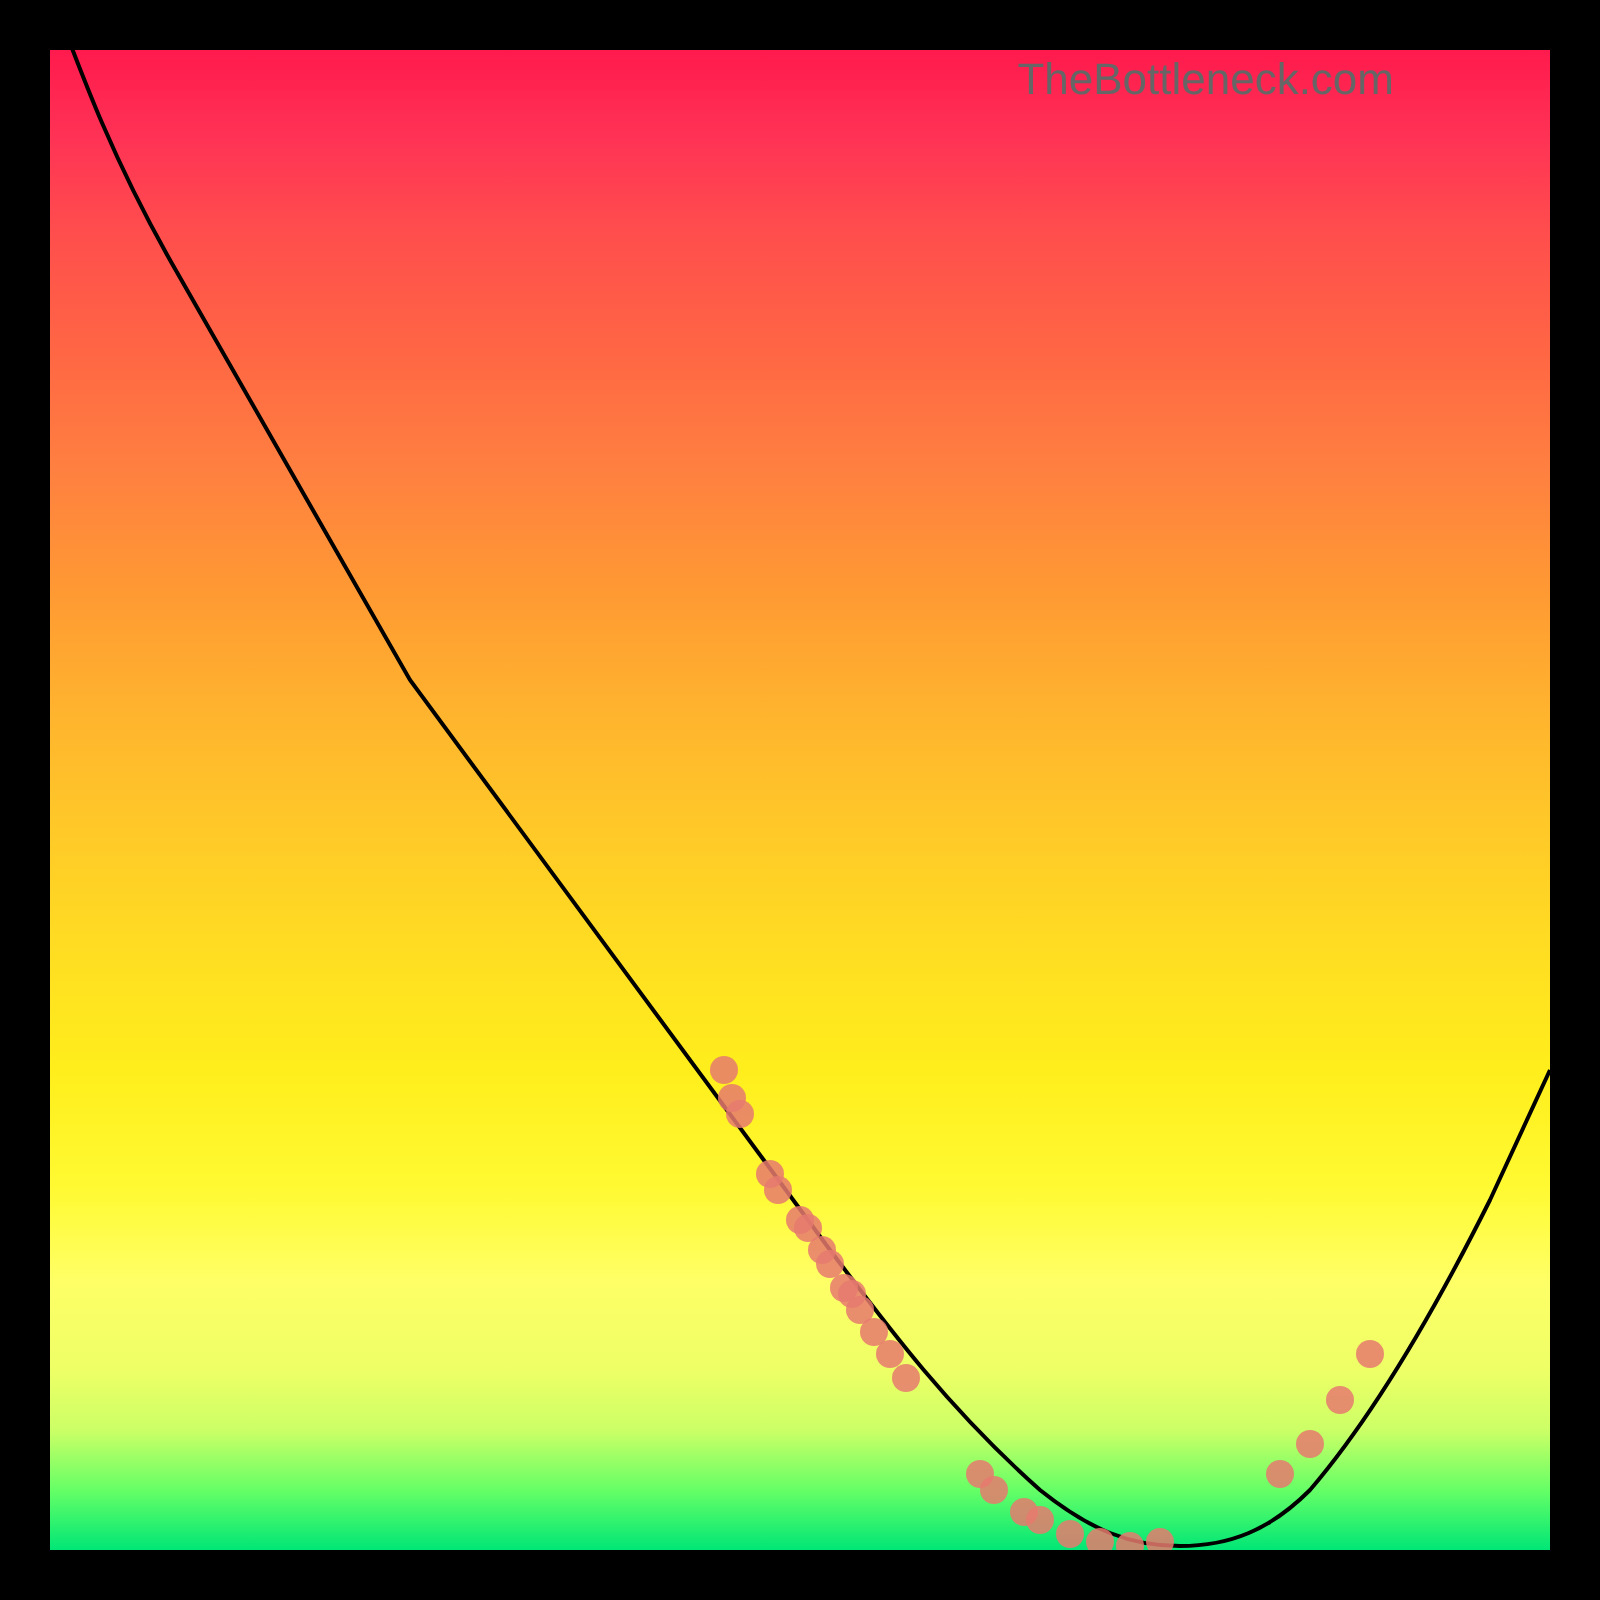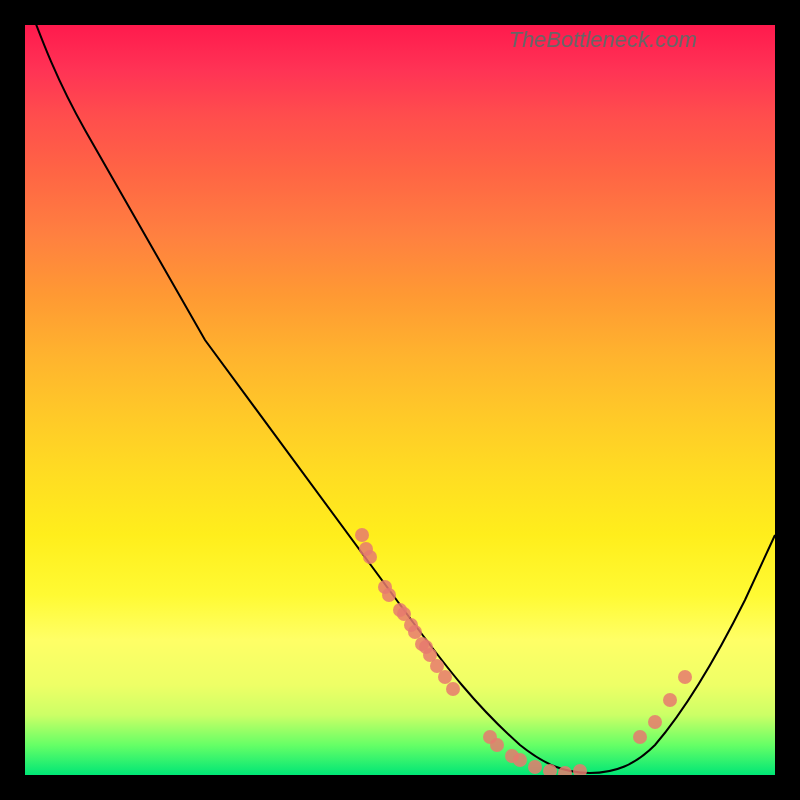--- a/index.html
+++ b/index.html
@@ -9,21 +9,20 @@
       background: #000;
       position: relative;
       font-family: Arial, sans-serif;
     }
     .chart-container {
       position: absolute;
       left: 25px;
       top: 25px;
       width: 680px;
       height: 750px;
-      font-style: italic;
     }
     .plot-area {
       position: absolute;
       left: 0;
       top: 0;
       width: 750px;
       height: 750px;
       background: linear-gradient(to bottom,
         #ff1a4d 0%,
         #ff3355 6%,

